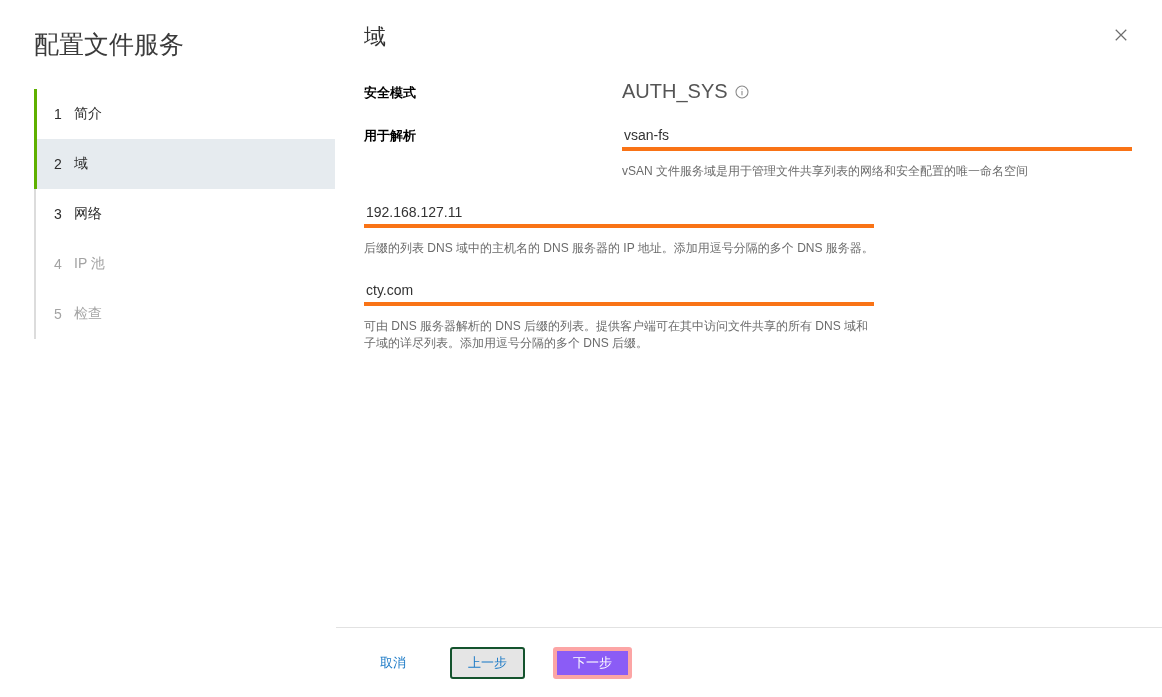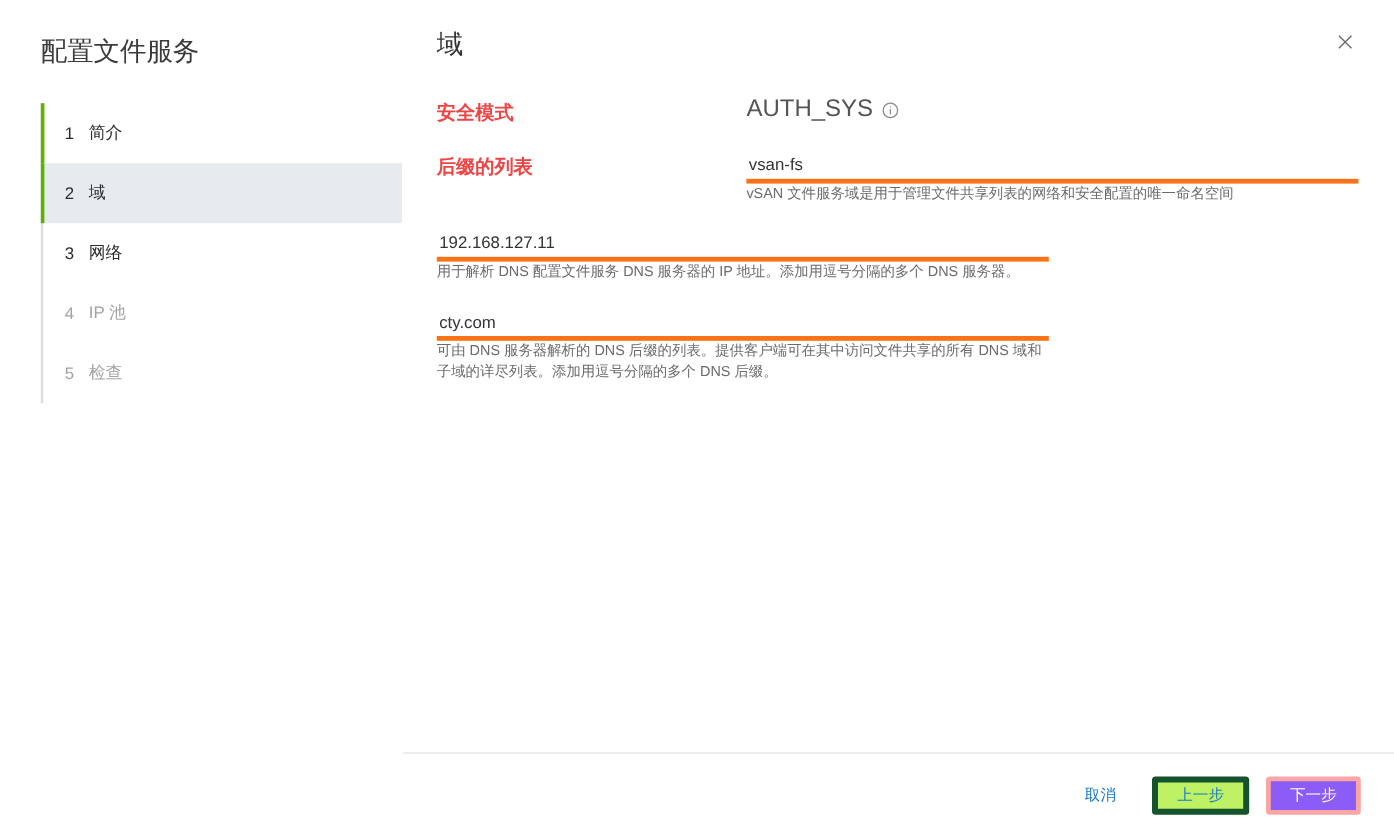--- a/index.html
+++ b/index.html
@@ -1,51 +1,51 @@
 <!DOCTYPE html>
 <html><head>
   <meta charset="utf-8">
   <style>
     * { box-sizing: border-box; margin: 0; padding: 0; }
     html, body { width: 1162px; height: 697px; font-family: "Segoe UI", "Microsoft YaHei", Arial, sans-serif; color: #1b2a33; background: #fff; }
     .dialog { display: flex; width: 100%; height: 100%; position: relative; }
 
     
     .sidebar { width: 336px; height: 100%; background: #fff; padding-top: 20px; border-right: 1px solid transparent; }
-    .sidebar-title { font-size: 22px; font-weight: 400; color: #3b3b3b; padding: 8px 0 28px 34px; }
+    .sidebar-title { font-size: 25px; font-weight: 400; color: #3b3b3b; padding: 8px 0 28px 34px; }
     .steps { list-style: none; border-left: 2px solid #dcdcdc; margin-left: 34px; }
     .step { height: 50px; display: flex; align-items: center; padding-left: 18px; font-size: 14px; cursor: pointer; color: #2c2c2c; position: relative; }
     .step .num { width: 14px; text-align: left; margin-right: 6px; }
     .step.completed::before,
     .step.active::before { content: ""; position: absolute; left: -2px; top: 0; bottom: 0; width: 3px; background: #5fb000; }
     .step.active { background: #e6ebef; }
     .step.disabled { color: #a3a3a3; cursor: default; }
 
     
     .main { flex: 1; padding: 22px 28px 0 28px; display: flex; flex-direction: column; }
     .main-header { display: flex; justify-content: space-between; align-items: flex-start; margin-bottom: 28px; }
     .main-title { font-size: 22px; font-weight: 400; color: #333; }
     .close-btn { background: none; border: none; cursor: pointer; padding: 4px; color: #6d6d6d; }
     .close-btn svg { width: 18px; height: 18px; }
 
     .form { flex: 1; }
     .row { display: flex; align-items: flex-start; margin-bottom: 20px; }
-    .label { width: 258px; font-size: 16px; font-weight: 600; color: #ef4444; padding-top: 4px; }
+    .label { width: 258px; font-size: 13px; font-weight: 600; color: #000000; padding-top: 4px; }
     .value-col { flex: 1; }
     .static-value { font-size: 20px; color: #555; display: flex; align-items: center; gap: 6px; }
     .info-icon { display: inline-flex; width: 16px; height: 16px; color: #8a8a8a; }
     .info-icon svg { width: 16px; height: 16px; }
     .text-input { width: 100%; max-width: 510px; border: none; border-bottom: 4px solid #f97316; padding: 4px 2px 4px 2px; font-size: 14px; color: #333; outline: none; background: transparent; }
-    .help-text { font-size: 12px; color: #6b6b6b; margin-top: 0; max-width: 510px; line-height: 1.45; }
+    .help-text { font-size: 12px; color: #6b6b6b; margin-top: 12px; max-width: 510px; line-height: 1.45; }
 
     
-    .footer { height: 70px; border-top: 1px solid #e2e2e2; display: flex; align-items: center; justify-content: flex-end; gap: 14px; padding-right: 28px; margin-left: -28px; margin-right: -28px; padding-left: 28px; }
+    .footer { height: 70px; border-top: 1px solid #e2e2e2; display: flex; align-items: center; gap: 28px; padding-right: 28px; margin-left: -28px; margin-right: -28px; padding-left: 28px; }
     .btn { font-size: 13px; height: 32px; padding: 0 16px; cursor: pointer; border-radius: 3px; }
     .btn-link { background: none; border: none; color: #1a79c6; }
-    .btn-outline { background: #bef264; border: 5px solid #14532d; color: #1a79c6; }
+    .btn-outline { background: #e5e5e5; border: 2px solid #14532d; color: #1a79c6; }
     .btn-primary { background: #8b5cf6; border: 4px solid #fca5a5; color: #fff; font-family: Liberation Serif, serif; }
   </style>
 </head>
 <body>
 
 <div class="dialog">
 
   <aside class="sidebar">
     <div class="sidebar-title">配置文件服务</div>
     <ul class="steps">
@@ -96,31 +96,31 @@
                   <circle cx="12" cy="12" r="9"></circle>
                   <line x1="12" y1="10.5" x2="12" y2="17"></line>
                   <circle cx="12" cy="7.5" r="0.8" fill="currentColor" stroke="none"></circle>
                 </svg>
             </span>
           </div>
         </div>
       </div>
 
       <div class="row">
-        <div class="label">后缀的列表</div>
+        <div class="label">用于解析</div>
         <div class="value-col">
           <input class="text-input" type="text" value="vsan-fs" style="">
           <div class="help-text">vSAN 文件服务域是用于管理文件共享列表的网络和安全配置的唯一命名空间</div>
         </div>
       </div>
 
       <div class="row">
         <div class="value-col">
           <input class="text-input" type="text" value="192.168.127.11" style="">
-          <div class="help-text">用于解析 DNS 配置文件服务 DNS 服务器的 IP 地址。添加用逗号分隔的多个 DNS 服务器。</div>
+          <div class="help-text">后缀的列表 DNS 域中的主机名的 DNS 服务器的 IP 地址。添加用逗号分隔的多个 DNS 服务器。</div>
         </div>
       </div>
 
       <div class="row">
         <div class="value-col">
           <input class="text-input" type="text" value="cty.com" style="">
           <div class="help-text">可由 DNS 服务器解析的 DNS 后缀的列表。提供客户端可在其中访问文件共享的所有 DNS 域和子域的详尽列表。添加用逗号分隔的多个 DNS 后缀。</div>
         </div>
       </div>
 

